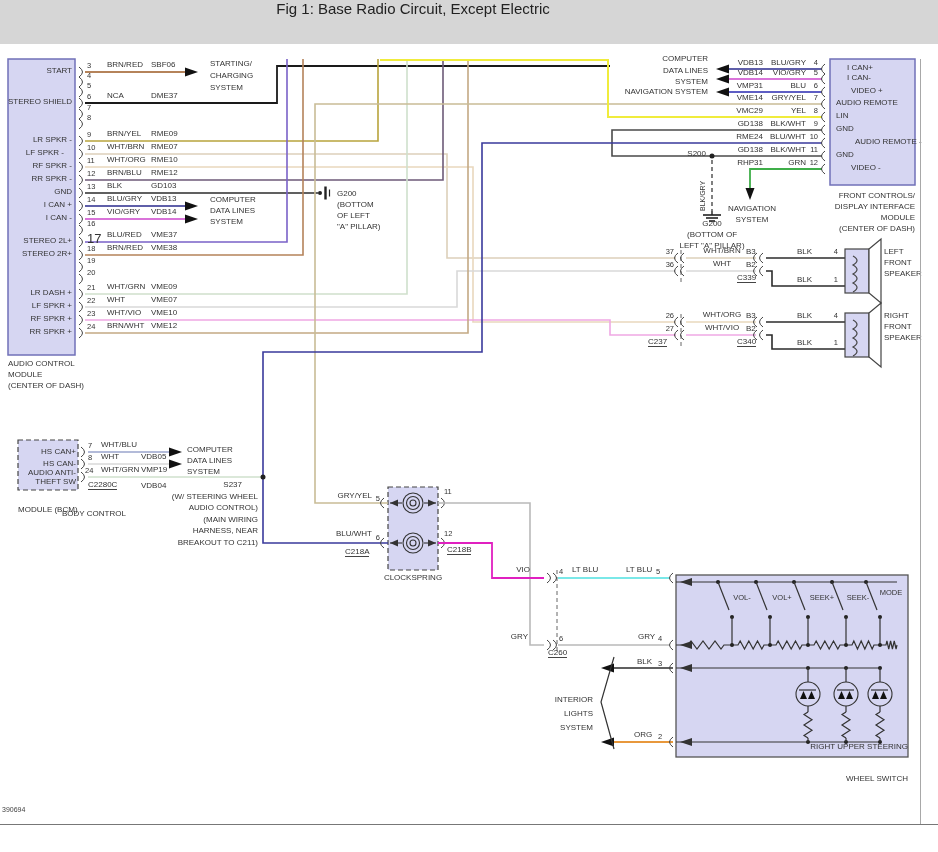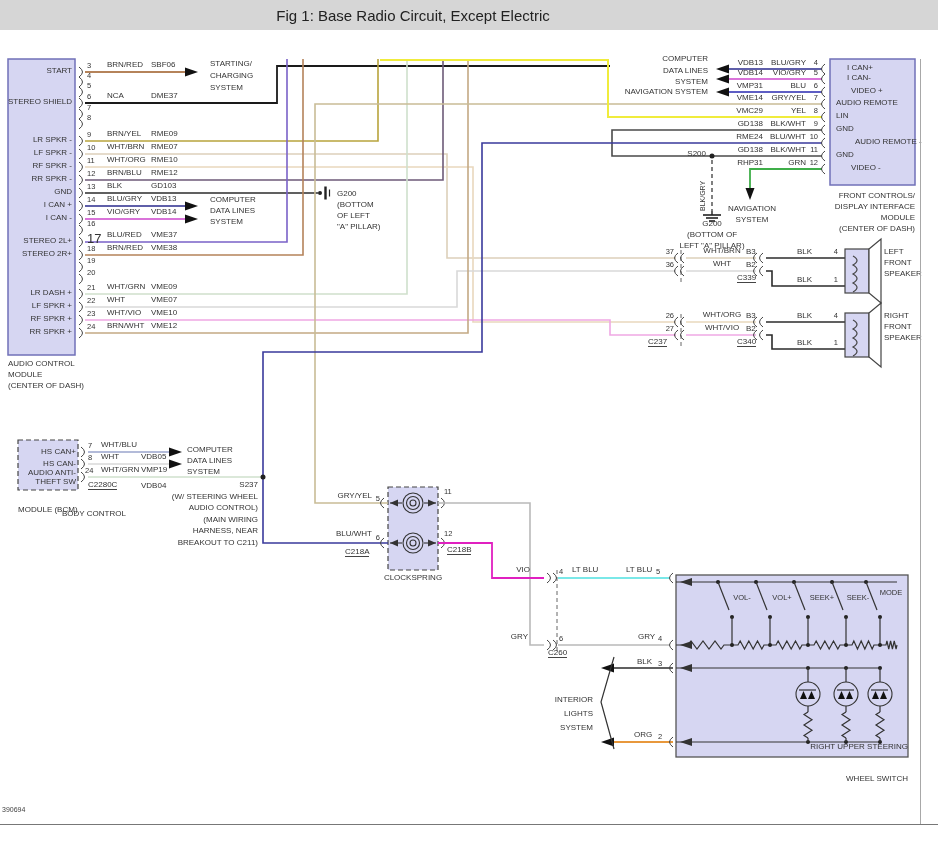--- a/index.html
+++ b/index.html
@@ -1,19 +1,19 @@
 <!DOCTYPE html>
 <html><head>
 <meta charset="utf-8">
 <style>
   html,body{margin:0;padding:0;background:#fff}
   .stage{position:relative;width:938px;height:852px;background:#fff;
          font-family:"Liberation Sans",sans-serif;overflow:hidden}
-  .titlebar{position:absolute;left:0;top:0;right:0;height:30px;background:#d6d6d6;
-            display:flex;align-items:center;justify-content:center}
+  .titlebar{position:absolute;left:0;top:0;right:0;height:44px;background:#d6d6d6;
+            display:flex;align-items:flex-start;justify-content:center}
   .titlebar span{font-size:15px;color:#222;transform:translateX(-56px)}
   #canvas{position:absolute;left:0;top:0;width:938px;height:852px}
   svg{position:absolute;left:0;top:0}
   .lbl{position:absolute;font-size:8px;line-height:1.05;color:#333;white-space:nowrap}
   .ul{border-bottom:1px solid #444}
   .footline{position:absolute;left:0;right:0;top:824px;height:0;border-top:1px solid #777}
   .docnum{position:absolute;left:2px;top:806px;font-size:7px;color:#444}
   .rightborder{position:absolute;left:920px;top:59px;height:765px;width:0;border-left:1px solid #a8a8a8}
 </style>
 </head>
@@ -252,21 +252,21 @@
       <div class="lbl" style="left: 72px; top: 98px; transform: translateX(-100%);">STEREO SHIELD</div>
       <div class="lbl" style="left: 107px; top: 92px;">NCA</div>
       <div class="lbl" style="left: 151px; top: 92px;">DME37</div>
       <div class="lbl" style="left: 87px; top: 104px; font-size: 7.5px;">7</div>
       <div class="lbl" style="left: 87px; top: 114px; font-size: 7.5px;">8</div>
       <div class="lbl" style="left: 87px; top: 131px; font-size: 7.5px;">9</div>
       <div class="lbl" style="left: 72px; top: 136px; transform: translateX(-100%);">LR SPKR -</div>
       <div class="lbl" style="left: 107px; top: 130px;">BRN/YEL</div>
       <div class="lbl" style="left: 151px; top: 130px;">RME09</div>
       <div class="lbl" style="left: 87px; top: 144px; font-size: 7.5px;">10</div>
-      <div class="lbl" style="left: 72px; top: 149px; transform: translateX(-100%);">LF SPKR -</div>
+      <div class="lbl" style="left: 64px; top: 149px; transform: translateX(-100%);">LF SPKR -</div>
       <div class="lbl" style="left: 107px; top: 143px;">WHT/BRN</div>
       <div class="lbl" style="left: 151px; top: 143px;">RME07</div>
       <div class="lbl" style="left: 87px; top: 157px; font-size: 7.5px;">11</div>
       <div class="lbl" style="left: 72px; top: 162px; transform: translateX(-100%);">RF SPKR -</div>
       <div class="lbl" style="left: 107px; top: 156px;">WHT/ORG</div>
       <div class="lbl" style="left: 151px; top: 156px;">RME10</div>
       <div class="lbl" style="left: 87px; top: 170px; font-size: 7.5px;">12</div>
       <div class="lbl" style="left: 72px; top: 175px; transform: translateX(-100%);">RR SPKR -</div>
       <div class="lbl" style="left: 107px; top: 169px;">BRN/BLU</div>
       <div class="lbl" style="left: 151px; top: 169px;">RME12</div>
@@ -372,21 +372,21 @@
       <div class="lbl" style="left: 593px; top: 724px; transform: translateX(-100%);">SYSTEM</div>
       <div class="lbl" style="left: 337px; top: 190px;">G200</div>
       <div class="lbl" style="left: 337px; top: 201px;">(BOTTOM</div>
       <div class="lbl" style="left: 337px; top: 212px;">OF LEFT</div>
       <div class="lbl" style="left: 337px; top: 223px;">"A" PILLAR)</div>
       <div class="lbl" style="left: 712px; top: 220px; transform: translateX(-50%);">G200</div>
       <div class="lbl" style="left: 712px; top: 231px; transform: translateX(-50%);">(BOTTOM OF</div>
       <div class="lbl" style="left: 712px; top: 242px; transform: translateX(-50%);">LEFT "A" PILLAR)</div>
       <div class="lbl" style="left: 706px; top: 150px; transform: translateX(-100%);">S200</div>
       <div class="lbl" style="left: 699px; top: 211px; font-size: 7px; transform-origin: 0px 0px; transform: rotate(-90deg);">BLK/GRY</div>
-      <div class="lbl" style="left: 258px; top: 481px; transform: translateX(-100%);">S237</div>
+      <div class="lbl" style="left: 242px; top: 481px; transform: translateX(-100%);">S237</div>
       <div class="lbl" style="left: 258px; top: 492.6px; transform: translateX(-100%);">(W/ STEERING WHEEL</div>
       <div class="lbl" style="left: 258px; top: 504.2px; transform: translateX(-100%);">AUDIO CONTROL)</div>
       <div class="lbl" style="left: 258px; top: 515.8px; transform: translateX(-100%);">(MAIN WIRING</div>
       <div class="lbl" style="left: 258px; top: 527.4px; transform: translateX(-100%); padding-left: 24px;">HARNESS, NEAR</div>
       <div class="lbl" style="left: 258px; top: 539px; transform: translateX(-100%);">BREAKOUT TO C211)</div>
       <div class="lbl" style="left: 76px; top: 448px; transform: translateX(-100%);">HS CAN+</div>
       <div class="lbl" style="left: 76px; top: 460px; transform: translateX(-100%);">HS CAN-</div>
       <div class="lbl" style="left: 76px; top: 469px; transform: translateX(-100%);">AUDIO ANTI-</div>
       <div class="lbl" style="left: 76px; top: 478px; transform: translateX(-100%);">THEFT SW</div>
       <div class="lbl" style="left: 88px; top: 442px; font-size: 7.5px;">7</div>

